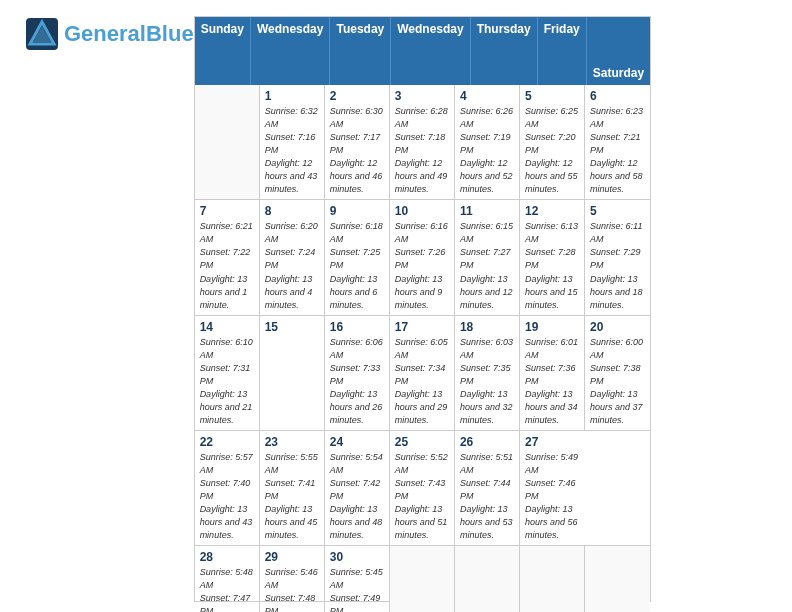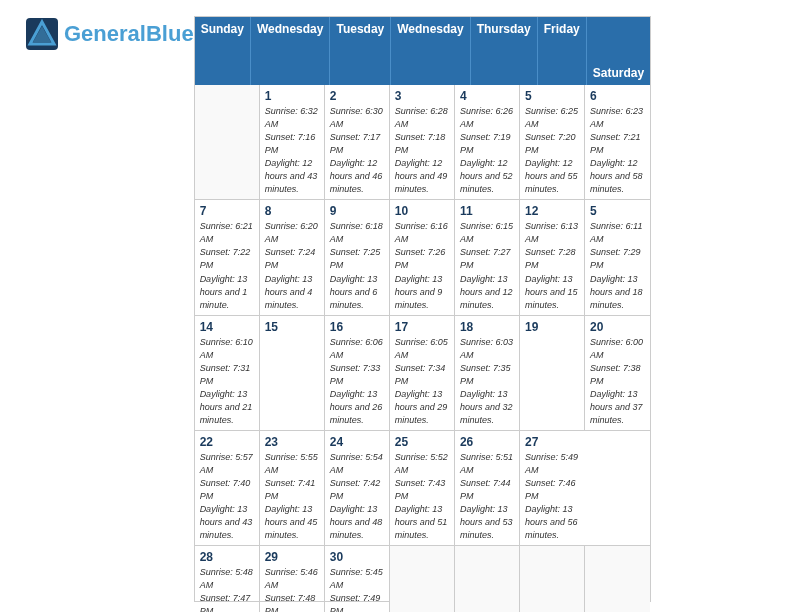--- a/index.html
+++ b/index.html
@@ -214,20 +214,21 @@
           <div class="cal-cell">
             <span class="day-number">17</span>
             <div class="cell-text">Sunrise: 6:05 AM<br>Sunset: 7:34 PM<br>Daylight: 13 hours and 29 minutes.</div>
           </div>
           <div class="cal-cell">
             <span class="day-number">18</span>
             <div class="cell-text">Sunrise: 6:03 AM<br>Sunset: 7:35 PM<br>Daylight: 13 hours and 32 minutes.</div>
           </div>
           <div class="cal-cell">
             <span class="day-number">19</span>
+            <div class="cell-text">Sunrise: 6:01 AM<br>Sunset: 7:36 PM<br>Daylight: 13 hours and 34 minutes.</div>
           </div>
           <div class="cal-cell">
             <span class="day-number">20</span>
             <div class="cell-text">Sunrise: 6:00 AM<br>Sunset: 7:38 PM<br>Daylight: 13 hours and 37 minutes.</div>
           </div>
         </div>
         <div class="cal-week">
           <div class="cal-cell">
             <span class="day-number">22</span>
             <div class="cell-text">Sunrise: 5:57 AM<br>Sunset: 7:40 PM<br>Daylight: 13 hours and 43 minutes.</div>

